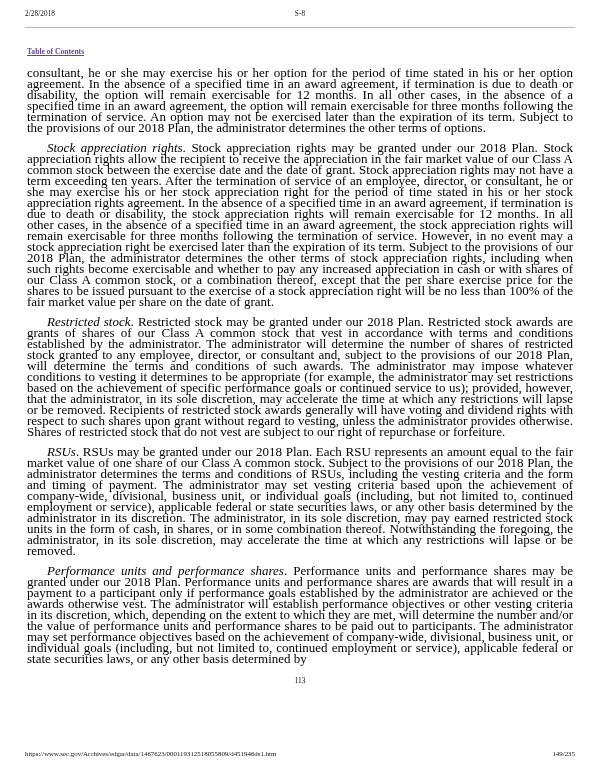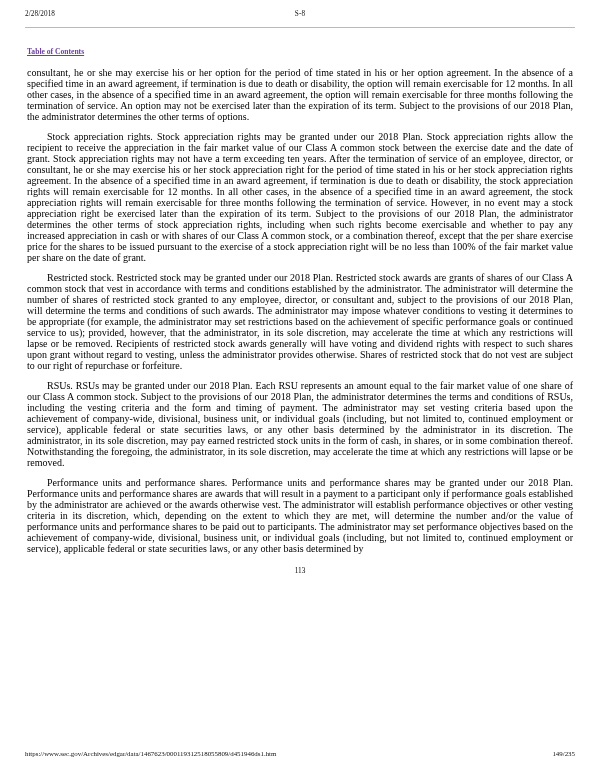--- a/index.html
+++ b/index.html
@@ -64,31 +64,32 @@
     font-size: 7.6px;
     font-weight: bold;
     color: #6b3fa0;
     text-decoration: underline;
     margin-bottom: 11px;
     cursor: pointer;
   }
 
   p.body-par {
     margin: 0 0 8.5px 0;
-    font-size: 10px;
+    font-size: 13px;
     line-height: 11.05px;
     text-align: justify;
     text-justify: inter-word;
     color: #000;
     hyphens: none;
   }
   p.indent {
     text-indent: 20px;
   }
   .lead-in {
+    font-style: italic;
   }
 
   .page-number {
     margin-top: 11px;
     text-align: center;
     font-size: 7.3px;
     line-height: 11px;
   }
 
   

